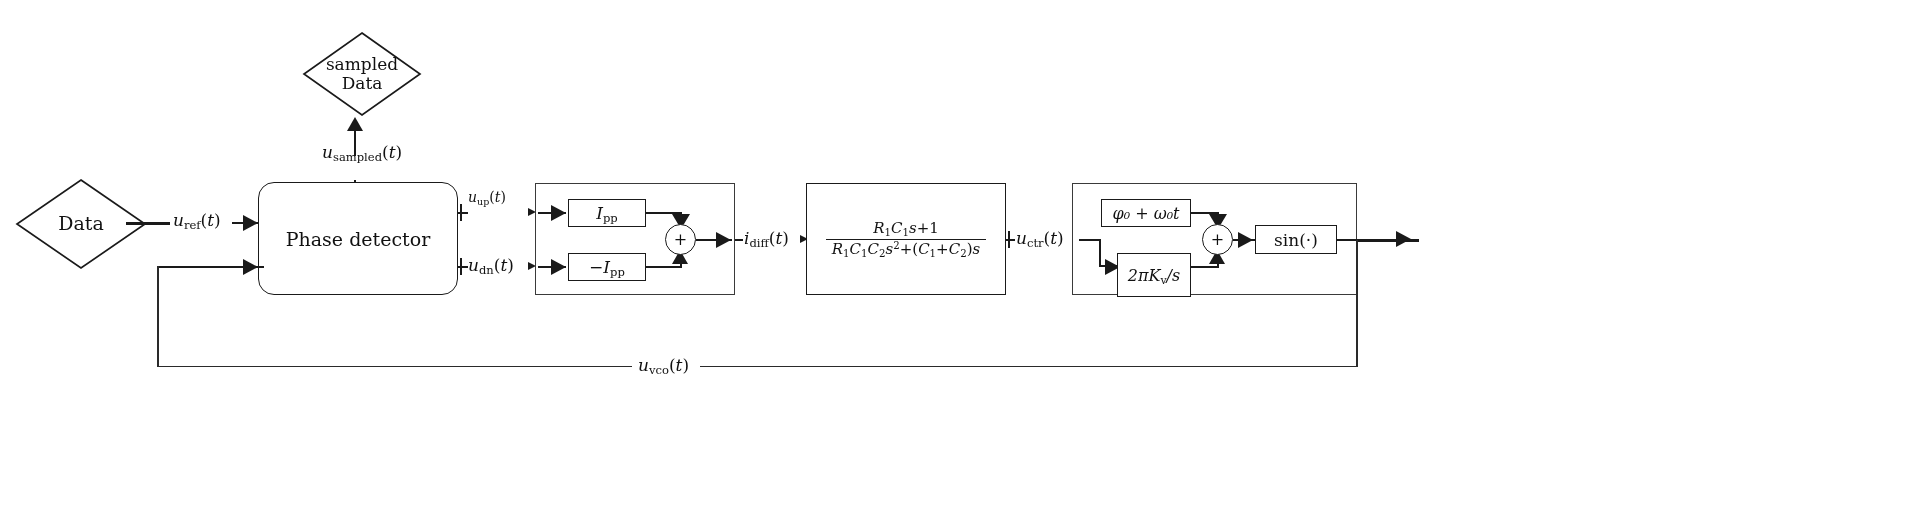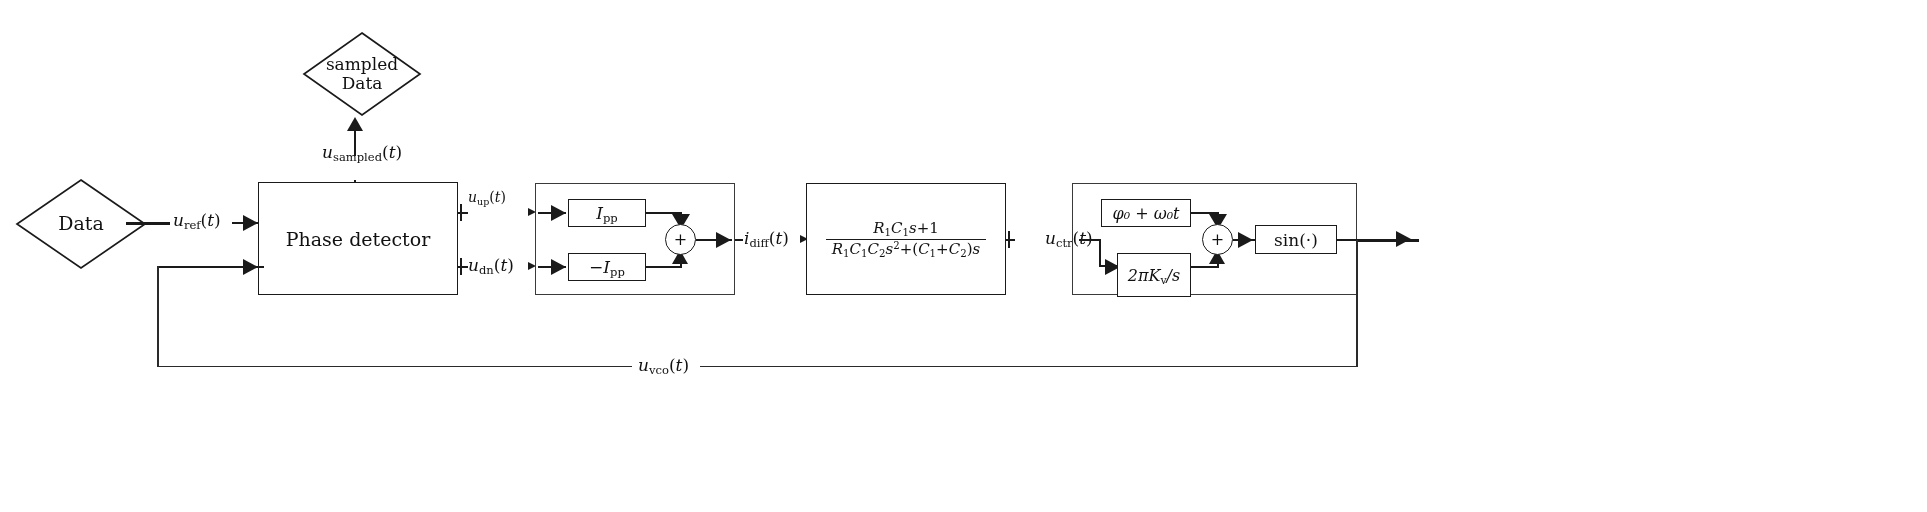--- a/index.html
+++ b/index.html
@@ -89,21 +89,21 @@
     </div>
   </div>
 
   <div class="ln lnh" style="left:126px;top:222px;width:44px;height:2.6px;"></div>
   <div class="wlabel math" style="left:173px;top:212px;font-size:17px;">
     <span>u<sub>ref</sub><span class="up">(</span>t<span class="up">)</span></span>
   </div>
   <div class="ln lnh" style="left:232px;top:222px;width:32px;"></div>
   <div class="arr arr-r" style="left:243px;top:215px;"></div>
 
-  <div class="node rect" style="left:258px;top:182px;width:200px;height:113px;font-size:19px;">
+  <div class="node rect" style="left:258px;top:182px;width:200px;height:113px;font-size:19px;border-radius:16px;">
     <span>Phase detector</span>
   </div>
 
   <div class="ln lnh" style="left:158px;top:266px;width:106px;"></div>
   <div class="arr arr-r" style="left:243px;top:259px;"></div>
 
   <div class="ln lnh" style="left:458px;top:212px;width:10px;"></div>
   <div class="ln lnv" style="left:460px;top:204px;height:17px;"></div>
   <div class="wlabel math" style="left:468px;top:190px;font-size:14px;">
     <span>u<sub>up</sub><span class="up">(</span>t<span class="up">)</span></span>
@@ -155,21 +155,21 @@
         R<sub>1</sub>C<sub>1</sub>s<span class="up">+1</span>
       </div>
       <div class="den">
         R<sub>1</sub>C<sub>1</sub>C<sub>2</sub>s<sup>2</sup><span class="up">+(</span>C<sub>1</sub><span class="up">+</span>C<sub>2</sub><span class="up">)</span>s
       </div>
     </div>
   </div>
 
   <div class="ln lnh" style="left:1006px;top:239px;width:9px;"></div>
   <div class="ln lnv" style="left:1008px;top:231px;height:17px;"></div>
-  <div class="wlabel math" style="left:1016px;top:230px;font-size:17px;margin-left:29px;">
+  <div class="wlabel math" style="left:1016px;top:230px;font-size:17px;">
     <span>u<sub>ctr</sub><span class="up">(</span>t<span class="up">)</span></span>
   </div>
   <div class="ln lnh" style="left:1079px;top:239px;width:22px;"></div>
 
   <div class="node group" style="left:1072px;top:183px;width:285px;height:112px;"></div>
 
   <div class="ln lnv" style="left:1099px;top:239px;height:28px;"></div>
   <div class="ln lnh" style="left:1099px;top:265px;width:18px;"></div>
   <div class="arr arr-r" style="left:1105px;top:259px;"></div>
 

